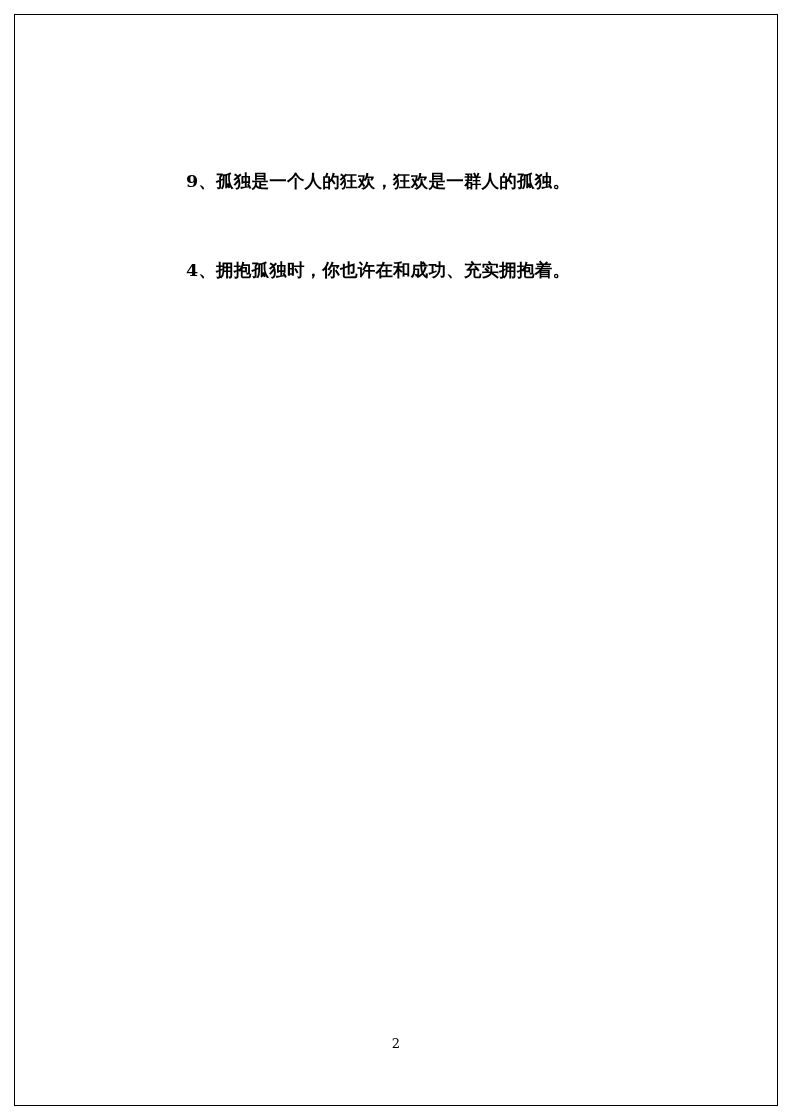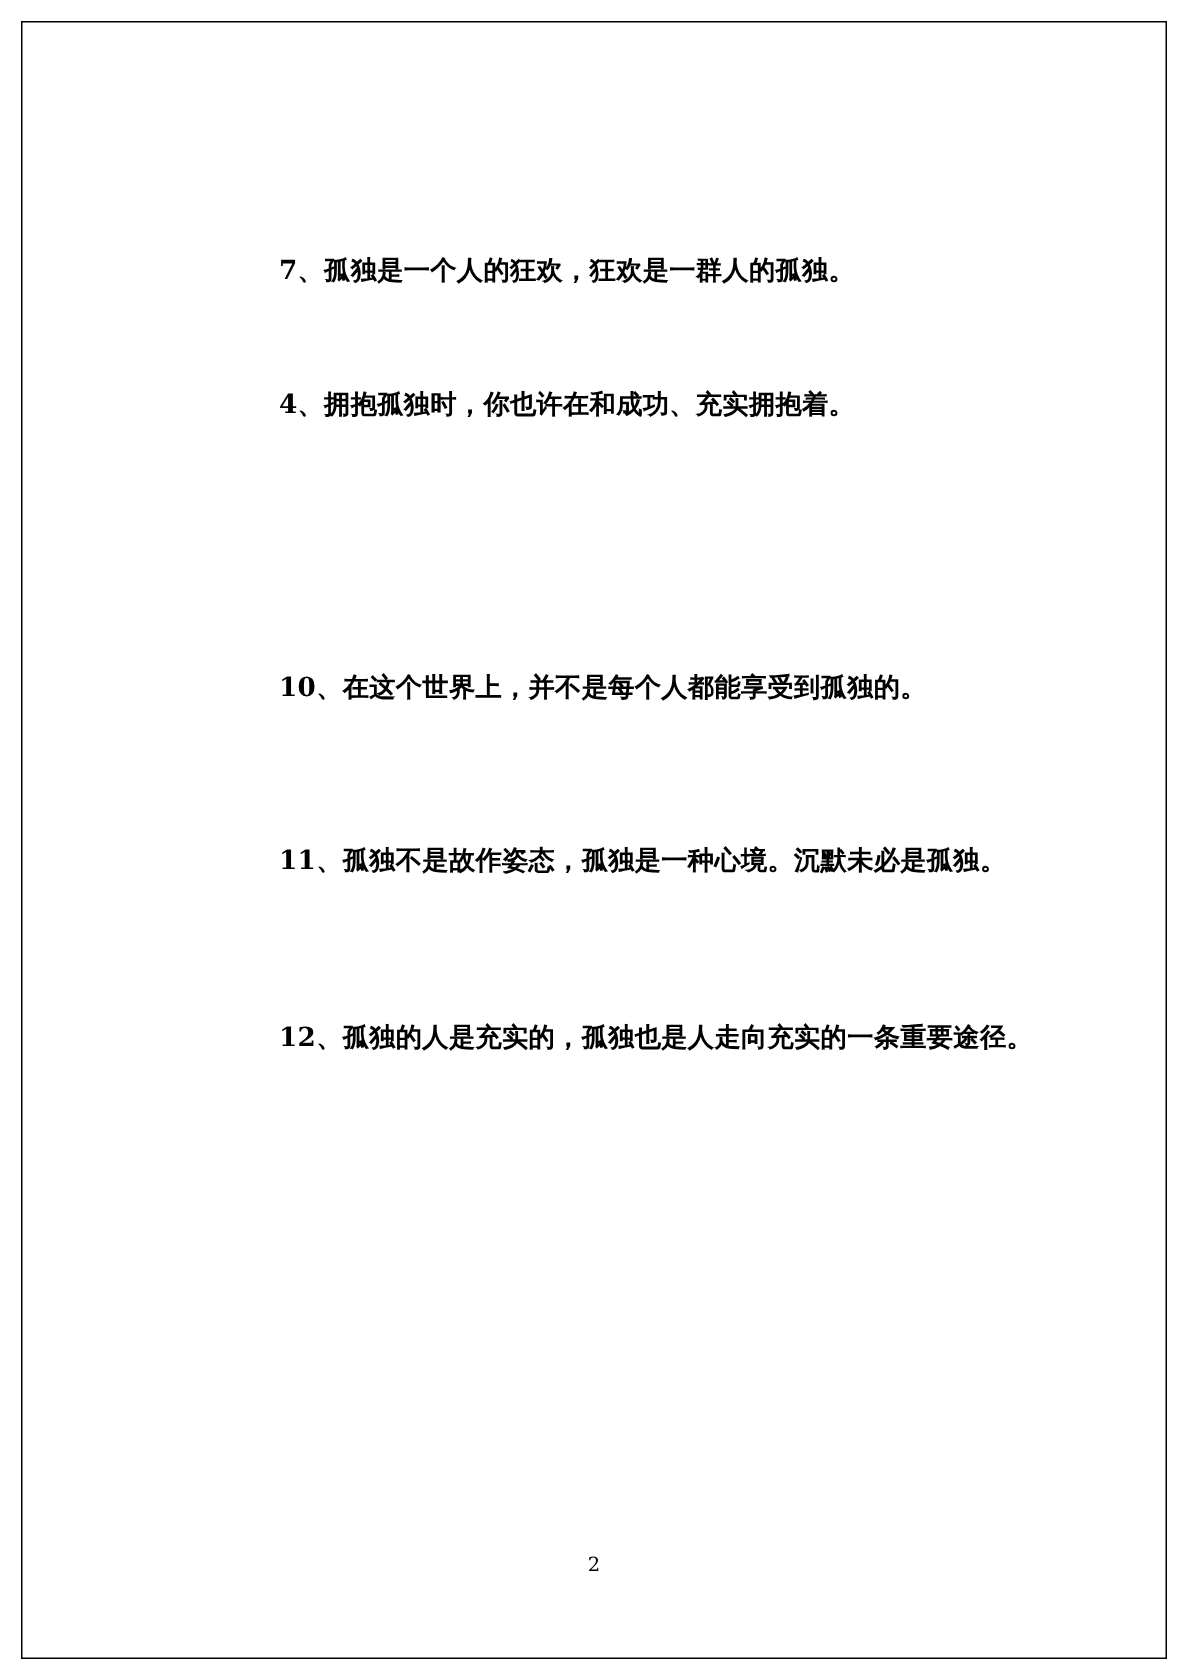--- a/index.html
+++ b/index.html
@@ -68,33 +68,30 @@
 </style>
 </head>
 <body>
 
 <div class="page">
 
   <div class="border-frame"></div>
 
   <div class="content">
 
-    <p class="para"><span class="indent"></span><span>7、孤独是一个人的狂欢，狂欢是一群人的孤独。</span></p>
+    <p class="para"><span class="indent"></span><span>9、孤独是一个人的狂欢，狂欢是一群人的孤独。</span></p>
     <div class="gap-md"></div>
 
     <p class="para"><span class="indent"></span><span>4、拥抱孤独时，你也许在和成功、充实拥抱着。</span></p>
     <div class="gap-md"></div>
 
     <div class="gap-lg"></div>
 
-    <p class="para"><span class="indent"></span><span>10、在这个世界上，并不是每个人都能享受到孤独的。</span></p>
     <div class="gap-xl"></div>
 
-    <p class="para"><span class="indent"></span><span>11、孤独不是故作姿态，孤独是一种心境。沉默未必是孤独。</span></p>
     <div class="gap-xxl"></div>
 
-    <p class="para"><span class="indent"></span><span>12、孤独的人是充实的，孤独也是人走向充实的一条重要途径。</span></p>
 
   </div>
 
   <div class="page-number">2</div>
 
 </div>
 
 </body></html>

